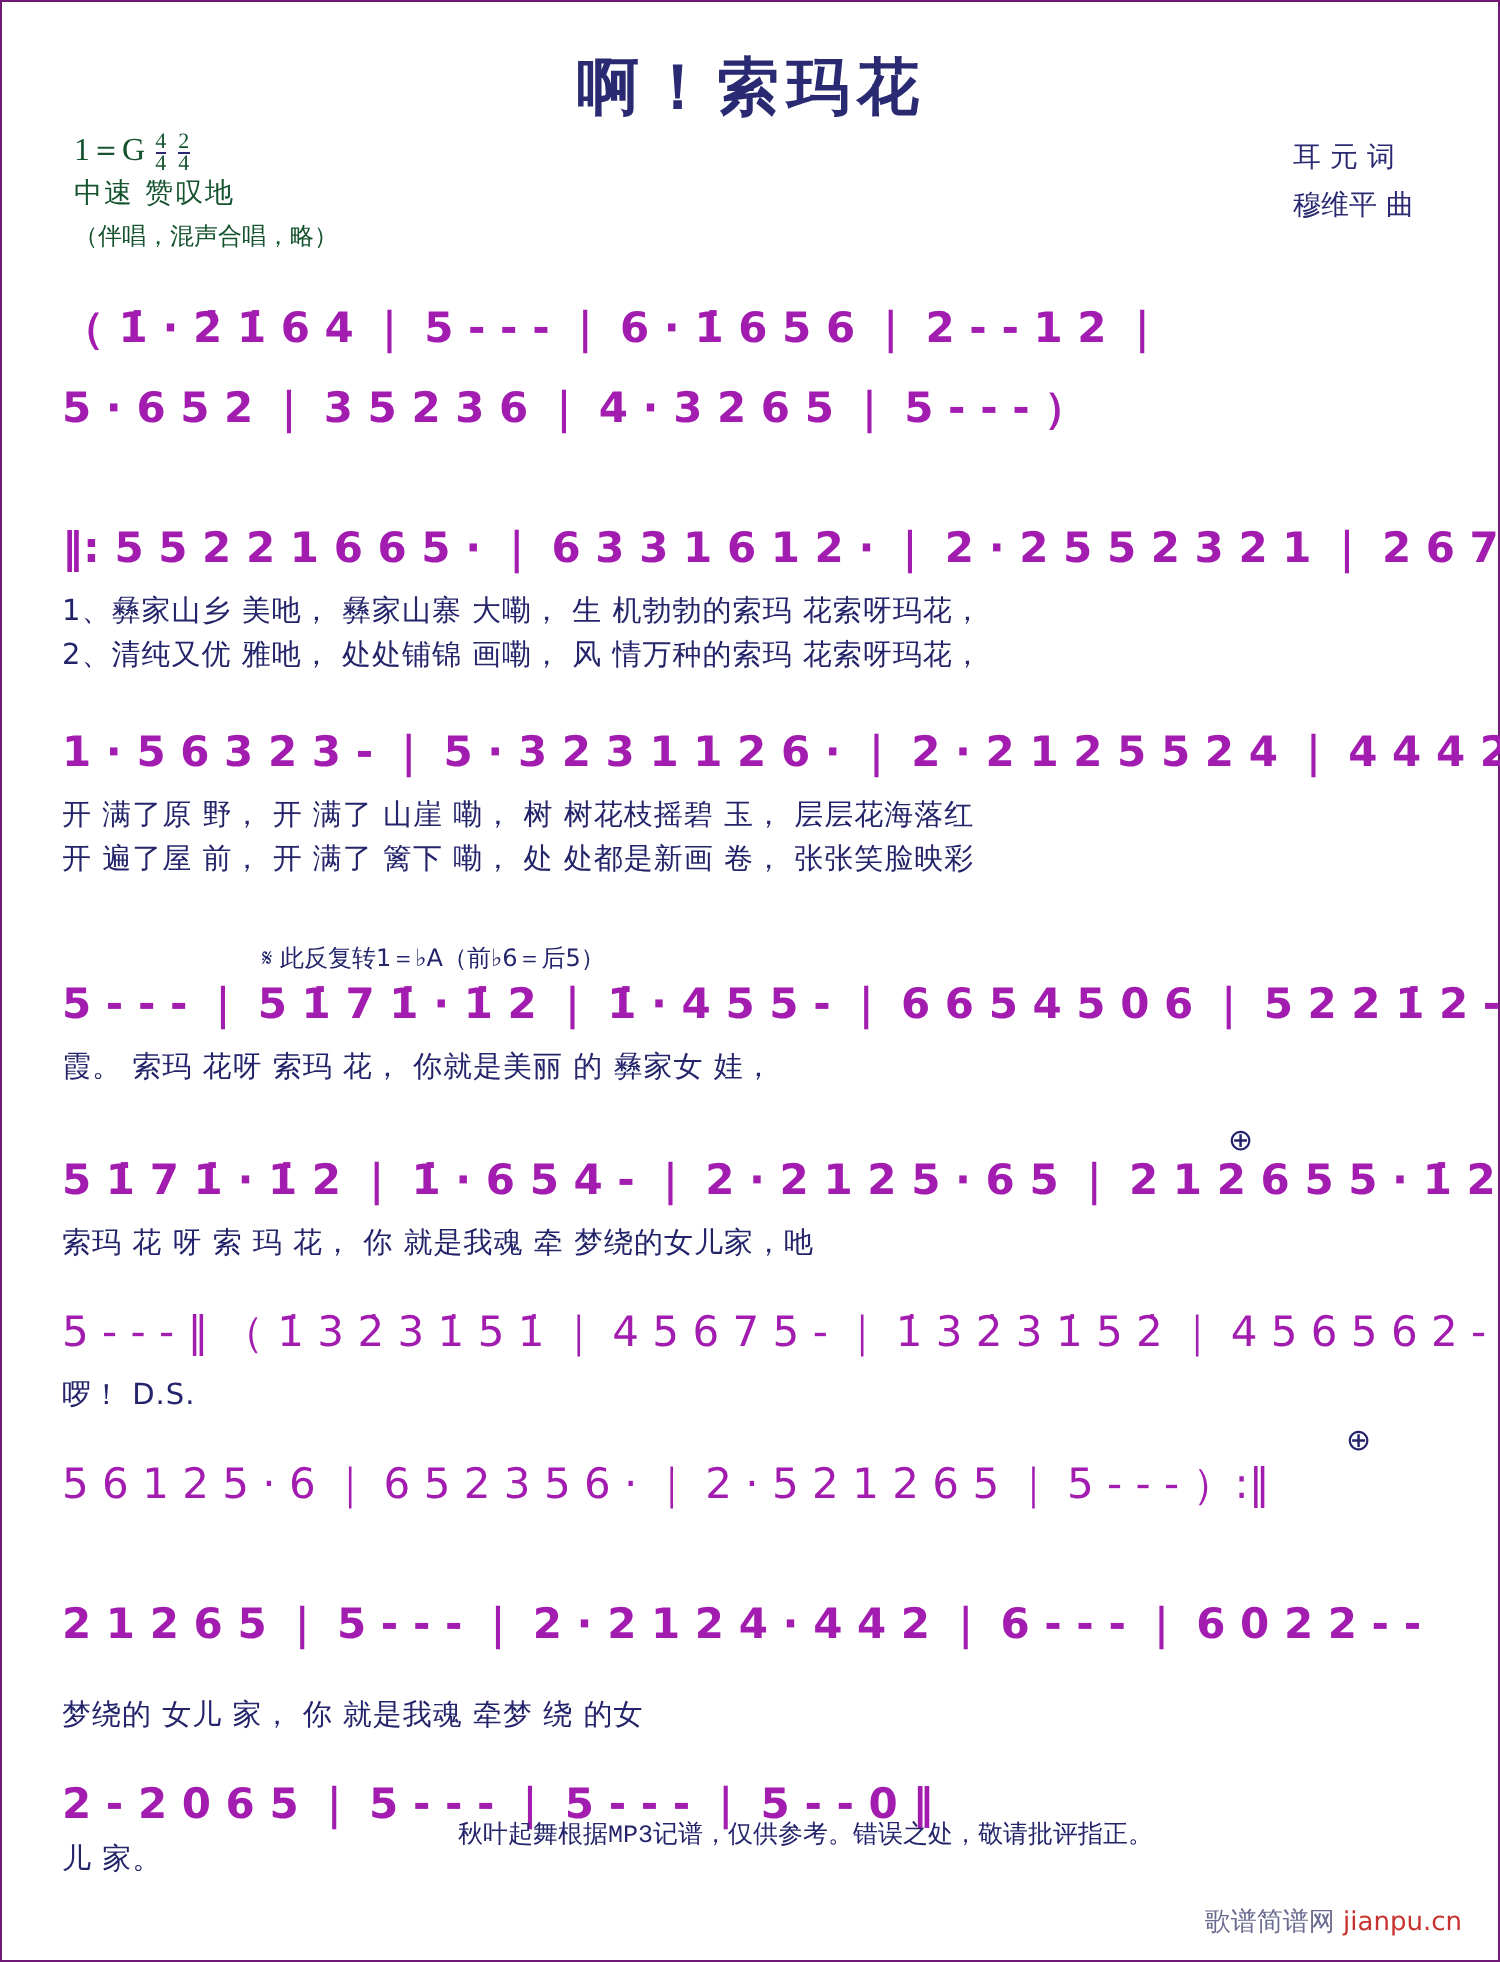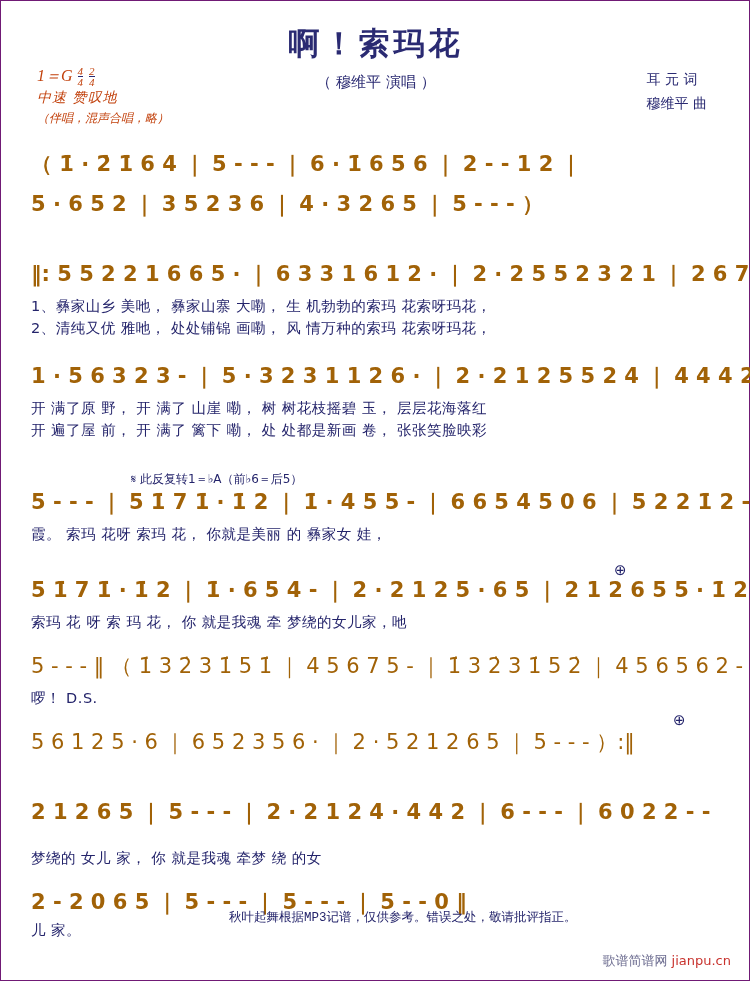--- a/index.html
+++ b/index.html
@@ -55,23 +55,22 @@
     text-align: left;
     color: #2a2a72;
     font-family: "DejaVu Sans", sans-serif;
   }
   .keyblock {
     position: absolute;
     left: 36px;
     top: 64px;
     font-size: 15px;
     line-height: 21px;
-    color: #c2410c;
-    font-family: "DejaVu Sans", sans-serif;
-    font-style: italic;
+    color: #14532d;
+    font-family: "DejaVu Sans", sans-serif;
   }
   .keyblock .keyline {
     font-family: "Liberation Serif", serif;
     font-size: 16px;
     white-space: nowrap;
   }
   .keyblock .frac {
     display: inline-block;
     vertical-align: -0.45em;
     font-size: 11px;
@@ -96,21 +95,21 @@
     position: absolute;
     left: 30px;
     width: 690px;
   }
   .notes {
     font-family: "DejaVu Sans", sans-serif;
     font-size: 21px;
     font-weight: bold;
     letter-spacing: 0px;
     white-space: nowrap;
-    color: #a16207;
+    color: #a21caf;
     height: 30px;
     line-height: 30px;
   }
   .notes.thin { font-weight: normal; }
   .lyric {
     font-family: "DejaVu Sans", sans-serif;
     font-size: 14.5px;
     white-space: nowrap;
     color: #24246b;
     height: 22px;
@@ -142,21 +141,20 @@
   }
   .watermark .cn { color: #6b6b8f; }
   .watermark .red { color: #c8322d; }
 </style>
 </head>
 <body>
 
 <div class="sheet">
 
   <div class="title">啊！索玛花</div>
-  <div class="singer">（ 穆维平 演唱 ）</div>
 
   <div class="credits">
     <div>耳 元 词</div>
     <div>穆维平 曲</div>
   </div>
 
   <div class="keyblock">
     <div class="keyline">
       <span>1＝G</span>
       <span class="frac">

